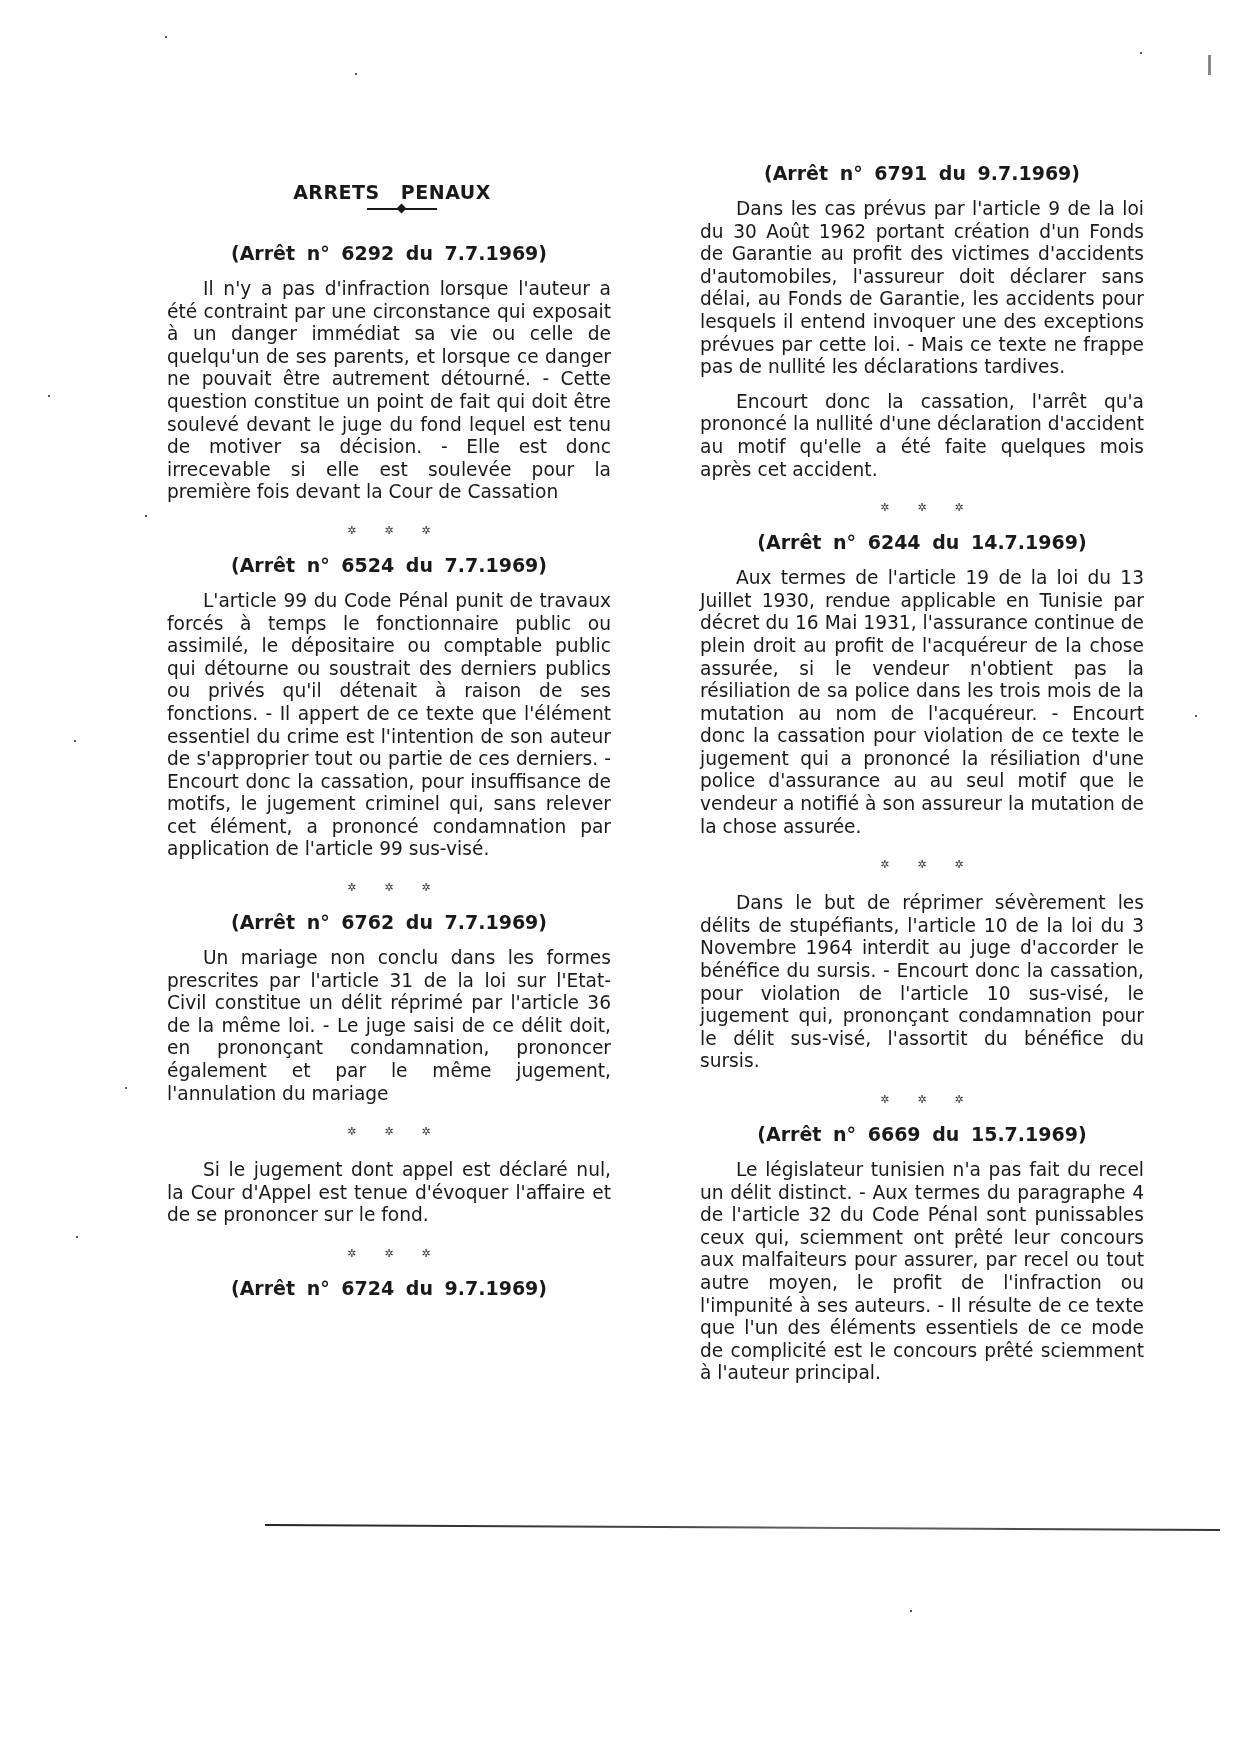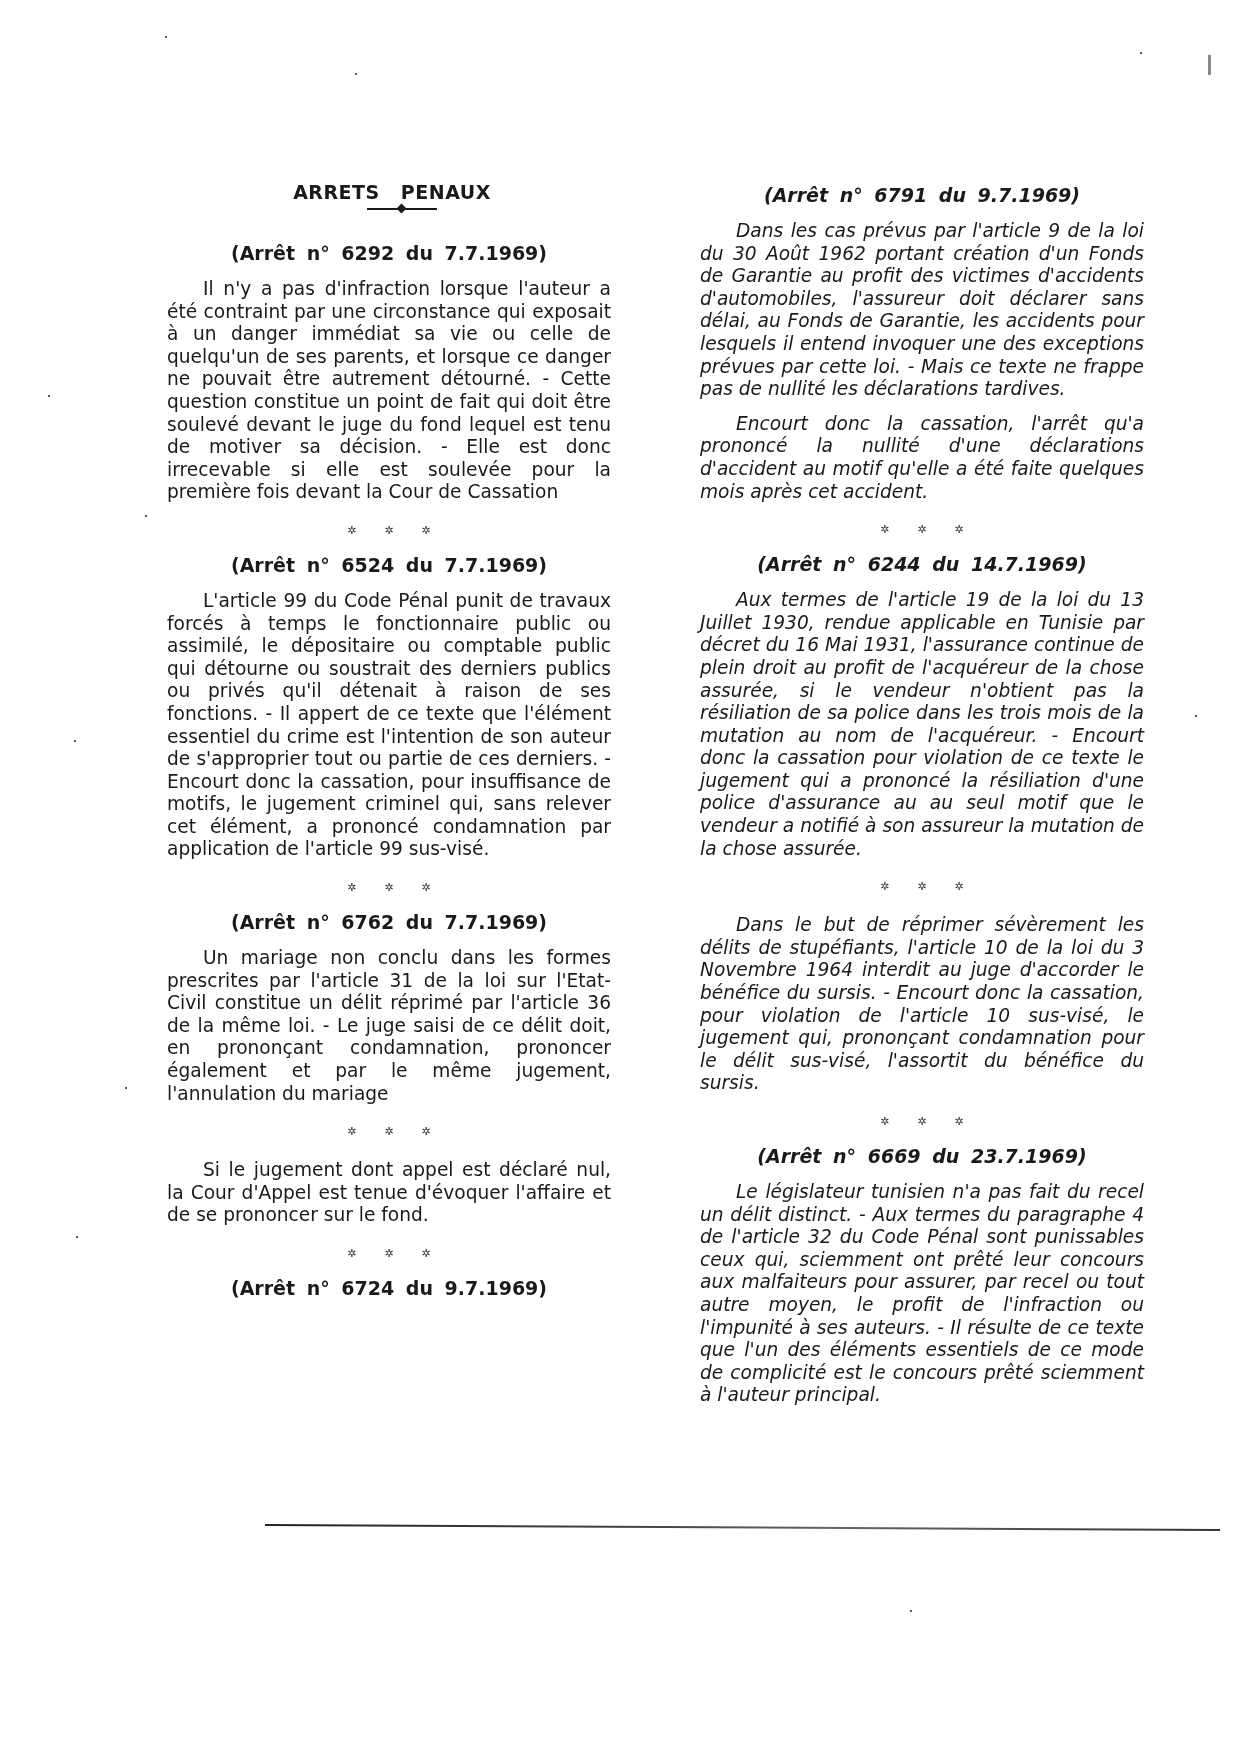--- a/index.html
+++ b/index.html
@@ -37,21 +37,21 @@
   .title-ornament .line.r { left: 38px; width: 32px; }
   .title-ornament .diamond {
     position: absolute; left: 31px; top: 0; width: 7px; height: 7px;
     background: #1a1a1a; transform: rotate(45deg);
   }
   .column {
     position: absolute;
     width: 468px;
   }
   .col-left { left: 155px; top: 240px; }
-  .col-right { left: 688px; top: 182px; font-style: italic; }
+  .col-right { left: 688px; top: 160px; }
   .arret-heading {
     text-align: center;
     font-weight: bold;
     font-size: 19px;
     line-height: 26px;
     margin: 0 0 6px 0;
     word-spacing: 5px;
   }
   .arret-body {
     font-size: 18.6px;
@@ -134,34 +134,34 @@
   <section>
     <h2 class="arret-heading">(Arrêt n° 6724 du 9.7.1969)</h2>
   </section>
 </div>
 
 <div class="column col-right">
 
   <section>
     <h2 class="arret-heading">(Arrêt n° 6791 du 9.7.1969)</h2>
     <p class="arret-body">Dans les cas prévus par l'article 9 de la loi du 30 Août 1962 portant création d'un Fonds de Garantie au profit des victimes d'accidents d'automobiles, l'assureur doit déclarer sans délai, au Fonds de Garantie, les accidents pour lesquels il entend invoquer une des exceptions prévues par cette loi. - Mais ce texte ne frappe pas de nullité les déclarations tardives.</p>
-    <p class="arret-body">Encourt donc la cassation, l'arrêt qu'a prononcé la nullité d'une déclarations d'accident au motif qu'elle a été faite quelques mois après cet accident.</p>
+    <p class="arret-body">Encourt donc la cassation, l'arrêt qu'a prononcé la nullité d'une déclaration d'accident au motif qu'elle a été faite quelques mois après cet accident.</p>
   </section>
   <div class="separator">✲✲✲</div>
 
   <section>
     <h2 class="arret-heading">(Arrêt n° 6244 du 14.7.1969)</h2>
     <p class="arret-body">Aux termes de l'article 19 de la loi du 13 Juillet 1930, rendue applicable en Tunisie par décret du 16 Mai 1931, l'assurance continue de plein droit au profit de l'acquéreur de la chose assurée, si le vendeur n'obtient pas la résiliation de sa police dans les trois mois de la mutation au nom de l'acquéreur. - Encourt donc la cassation pour violation de ce texte le jugement qui a prononcé la résiliation d'une police d'assurance au au seul motif que le vendeur a notifié à son assureur la mutation de la chose assurée.</p>
   </section>
   <div class="separator">✲✲✲</div>
 
   <section>
     <p class="arret-body">Dans le but de réprimer sévèrement les délits de stupéfiants, l'article 10 de la loi du 3 Novembre 1964 interdit au juge d'accorder le bénéfice du sursis. - Encourt donc la cassation, pour violation de l'article 10 sus-visé, le jugement qui, prononçant condamnation pour le délit sus-visé, l'assortit du bénéfice du sursis.</p>
   </section>
   <div class="separator">✲✲✲</div>
 
   <section>
-    <h2 class="arret-heading">(Arrêt n° 6669 du 23.7.1969)</h2>
+    <h2 class="arret-heading">(Arrêt n° 6669 du 15.7.1969)</h2>
     <p class="arret-body">Le législateur tunisien n'a pas fait du recel un délit distinct. - Aux termes du paragraphe 4 de l'article 32 du Code Pénal sont punissables ceux qui, sciemment ont prêté leur concours aux malfaiteurs pour assurer, par recel ou tout autre moyen, le profit de l'infraction ou l'impunité à ses auteurs. - Il résulte de ce texte que l'un des éléments essentiels de ce mode de complicité est le concours prêté sciemment à l'auteur principal.</p>
   </section>
 </div>
 
 <div class="bottom-rule"></div>
 
 </body></html>

